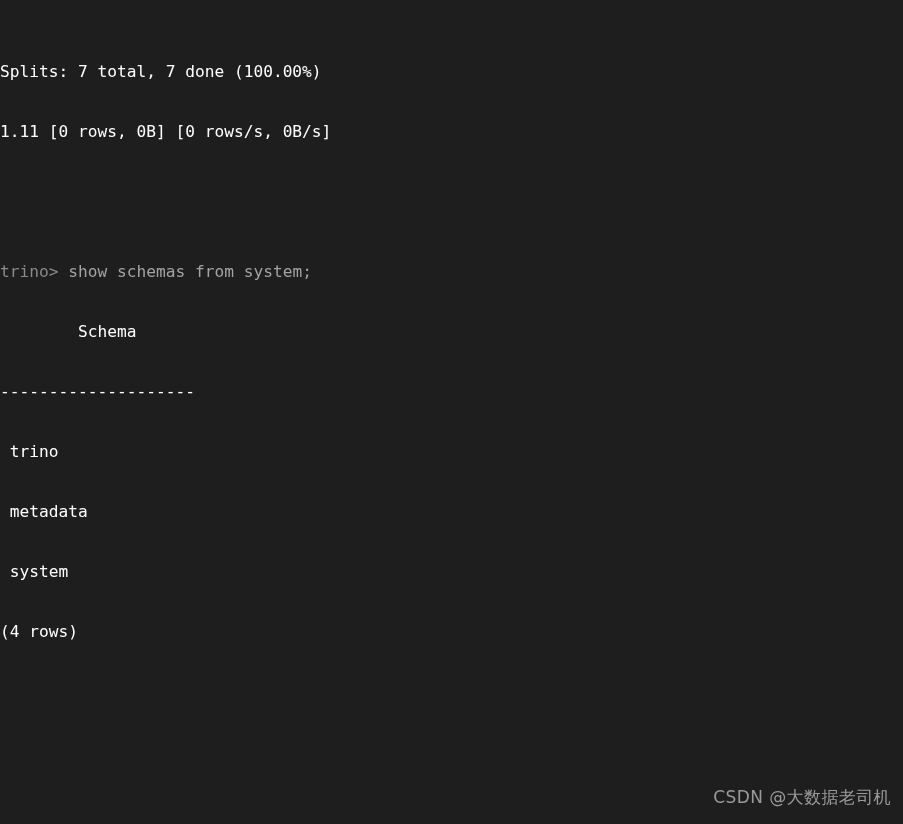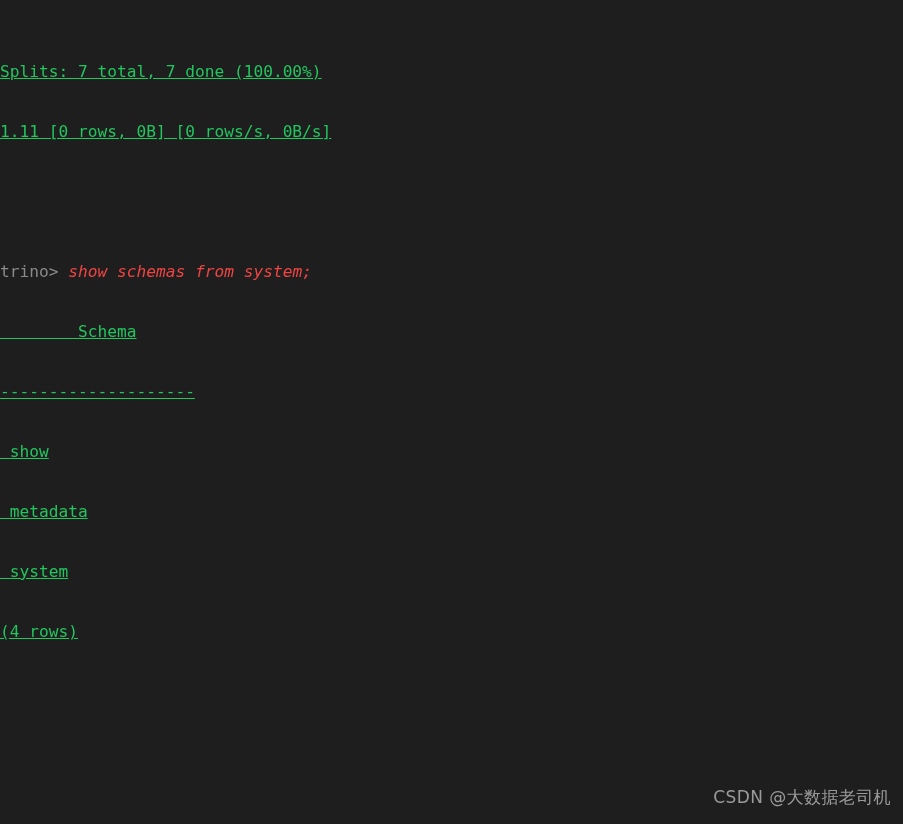--- a/index.html
+++ b/index.html
@@ -25,22 +25,22 @@
     left: 0;
     top: 0;
     padding: 2px 0 0 0;
     white-space: pre;
   }
   .line {
     height: 20px;
     white-space: pre;
   }
   .prompt { color: #8a8a8a; text-align: right; }
-  .cmd    { color: #ef4444; font-style: italic; }
-  .out    { color: #22c55e; text-decoration: underline; }
+  .cmd    { color: #a3a3a3; }
+  .out    { color: #ffffff; }
   #watermark {
     position: absolute;
     right: 12px;
     bottom: 16px;
     font-family: "DejaVu Sans", "Liberation Sans", sans-serif;
     font-size: 17px;
     line-height: 22px;
     color: #9a9a9a;
     white-space: pre;
     letter-spacing: 0.4px;
@@ -52,21 +52,21 @@
 <div id="terminal">
   <div id="screen">
 
     <div class="line"><span class="out">Splits: 7 total, 7 done (100.00%)</span></div>
     <div class="line"><span class="out">1.11 [0 rows, 0B] [0 rows/s, 0B/s]</span></div>
     <div class="line"> </div>
 
     <div class="line"><span class="prompt">trino&gt;</span><span class="cmd"> show schemas from system;</span></div>
     <div class="line"><span class="out">        Schema</span></div>
     <div class="line"><span class="out">--------------------</span></div>
-    <div class="line"><span class="out"> show</span></div>
+    <div class="line"><span class="out"> trino</span></div>
     <div class="line"><span class="out"> metadata</span></div>
     <div class="line"><span class="out"> system</span></div>
     <div class="line"><span class="out">(4 rows)</span></div>
     <div class="line"> </div>
     
     
     
 
     
     

